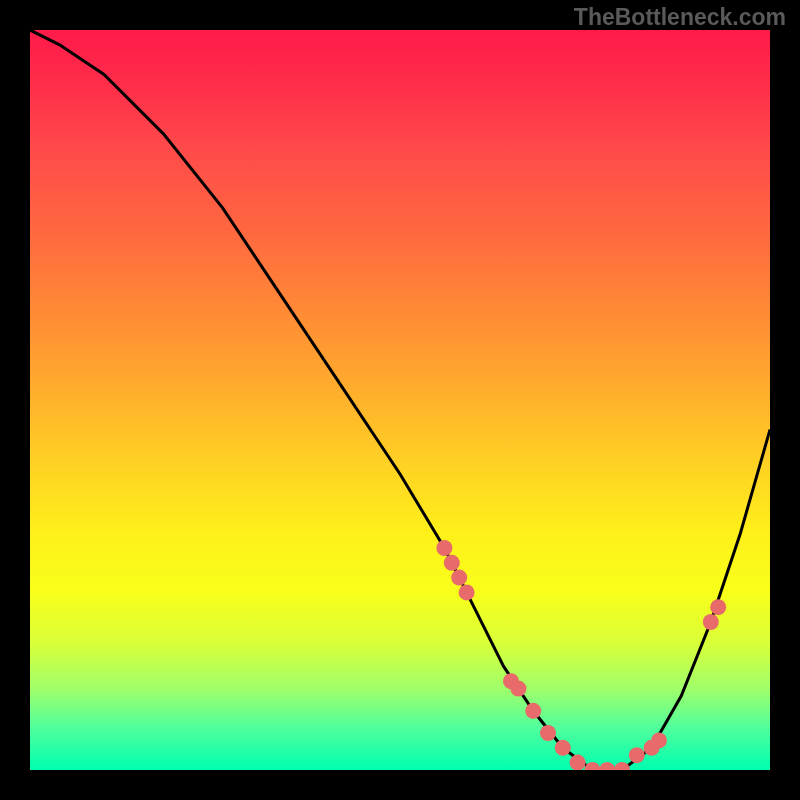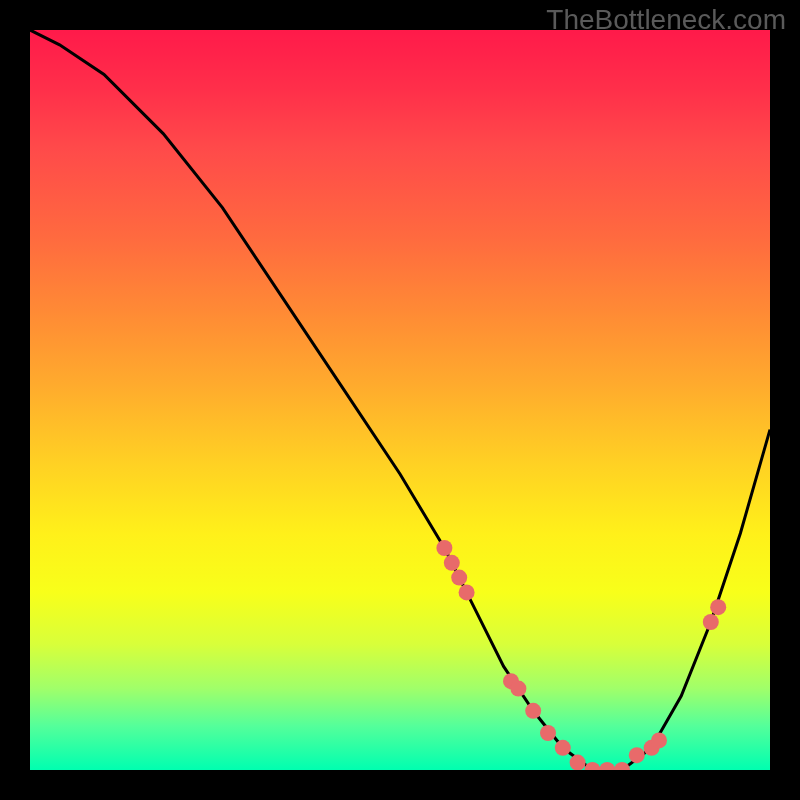--- a/index.html
+++ b/index.html
@@ -8,22 +8,22 @@
     height: 800px;
     background: #000;
     position: relative;
     font-family: Arial, sans-serif;
   }
   .watermark {
     position: absolute;
     top: 4px;
     right: 14px;
     color: #5a5a5a;
-    font-size: 28px;
-    font-weight: 400;
+    font-size: 23px;
+    font-weight: 700;
     z-index: 10;
   }
   .chart-area {
     position: absolute;
     top: 30px;
     left: 30px;
     width: 740px;
     height: 740px;
     background: linear-gradient(to bottom,
       #ff1a4a 0%,

